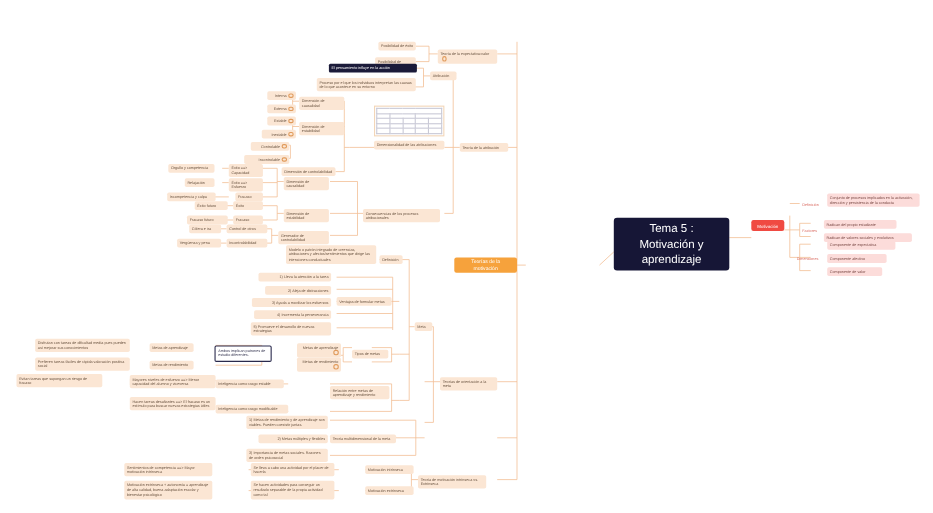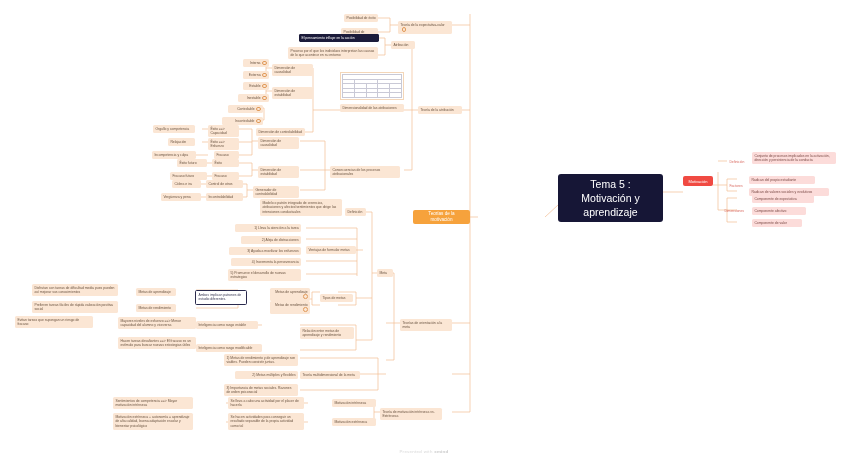--- a/index.html
+++ b/index.html
@@ -3,21 +3,21 @@
 <meta charset="utf-8">
 <style>
   html,body{margin:0;padding:0;}
   body{
     width:848px;height:466px;
     background:#ffffff;
     font-family:"Liberation Sans", sans-serif;
     overflow:hidden;
     position:relative;
   }
-  #canvas{position:absolute;inset:0;}
+  #canvas{position:absolute;inset:0;margin-top:24px;}
   svg.links{position:absolute;left:0;top:0;width:848px;height:466px;pointer-events:none;}
 
   
   .node{
     position:absolute;
     box-sizing:border-box;
     background:#fbe6d4;
     color:#6b5542;
     font-size:3.4px;
     line-height:1.35;

